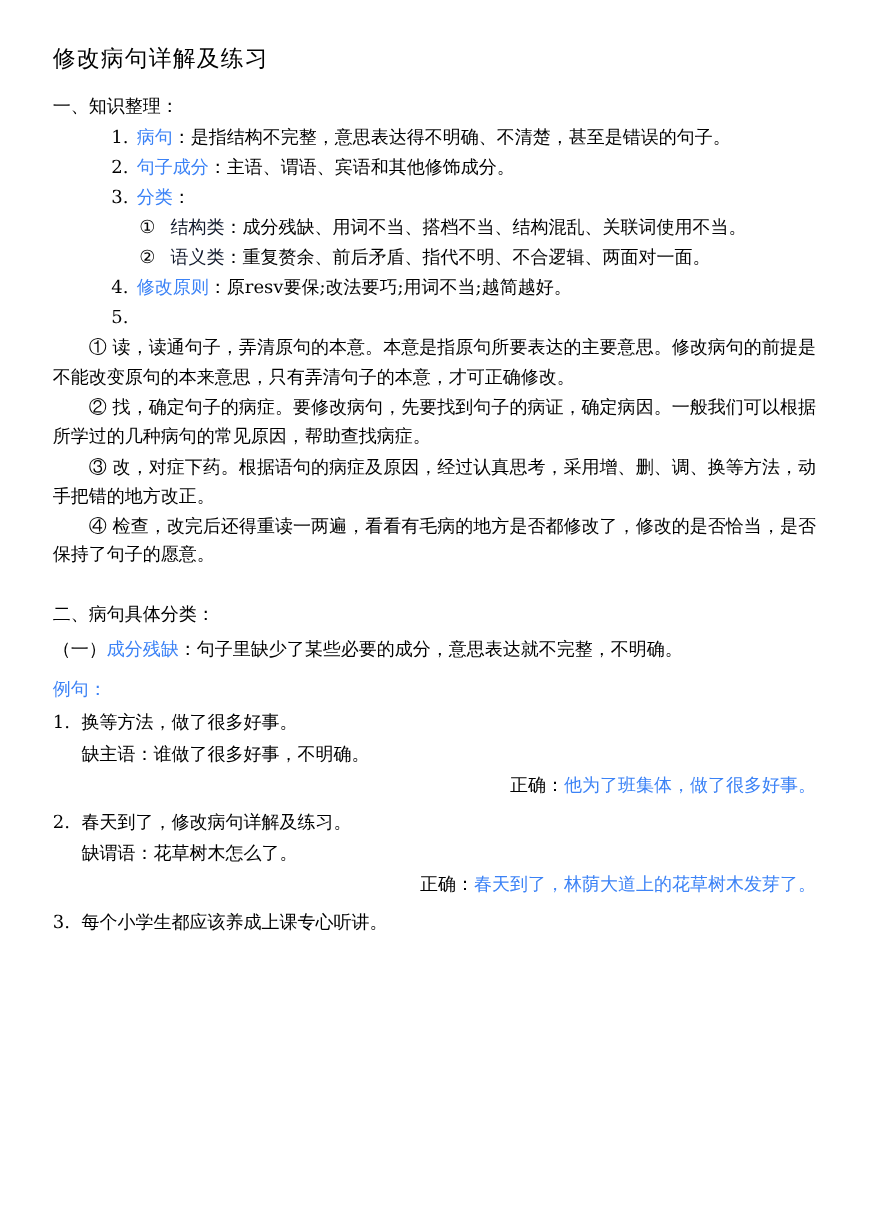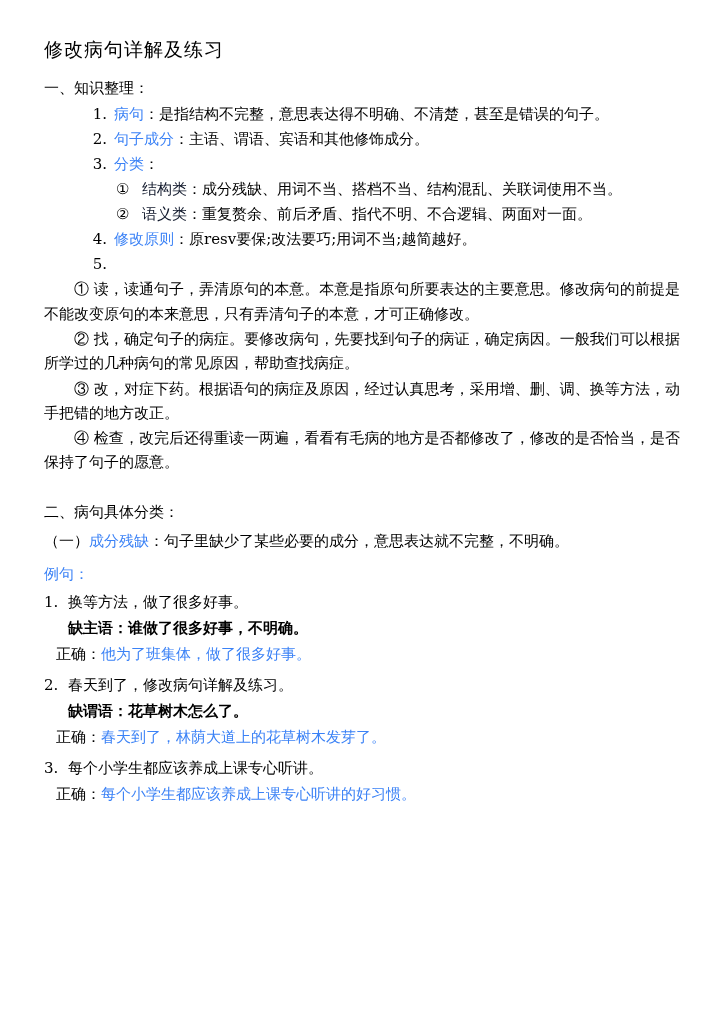--- a/index.html
+++ b/index.html
@@ -86,25 +86,25 @@
   }
   .ex-num {
     width: 24px;
     min-width: 24px;
     text-align: left;
   }
   .ex-body { flex: 1; }
   .ex-sub {
     margin-left: 24px;
     margin-top: 2px;
-    font-weight: bold;
   }
   .ex-sub2 {
-    margin-left: 12px;
+    margin-left: 24px;
     margin-top: 2px;
+    text-align: right;
   }
 </style>
 </head>
 <body>
 
 <div class="page">
 
   <h1 class="doc-title">修改病句详解及练习</h1>
 
   <div class="sec-head">一、知识整理：</div>
@@ -198,20 +198,17 @@
       </div>
     </div>
 
     <div class="spacer-sm"></div>
 
     <div>
       <div class="ex-item">
         <span class="ex-num">3.</span>
         <span class="ex-body">每个小学生都应该养成上课专心听讲。</span>
       </div>
-      <div class="ex-sub2">
-        <span>正确：</span><span class="red">每个小学生都应该养成上课专心听讲的好习惯。</span>
-      </div>
     </div>
 
   </div>
 
 </div>
 
 </body></html>

